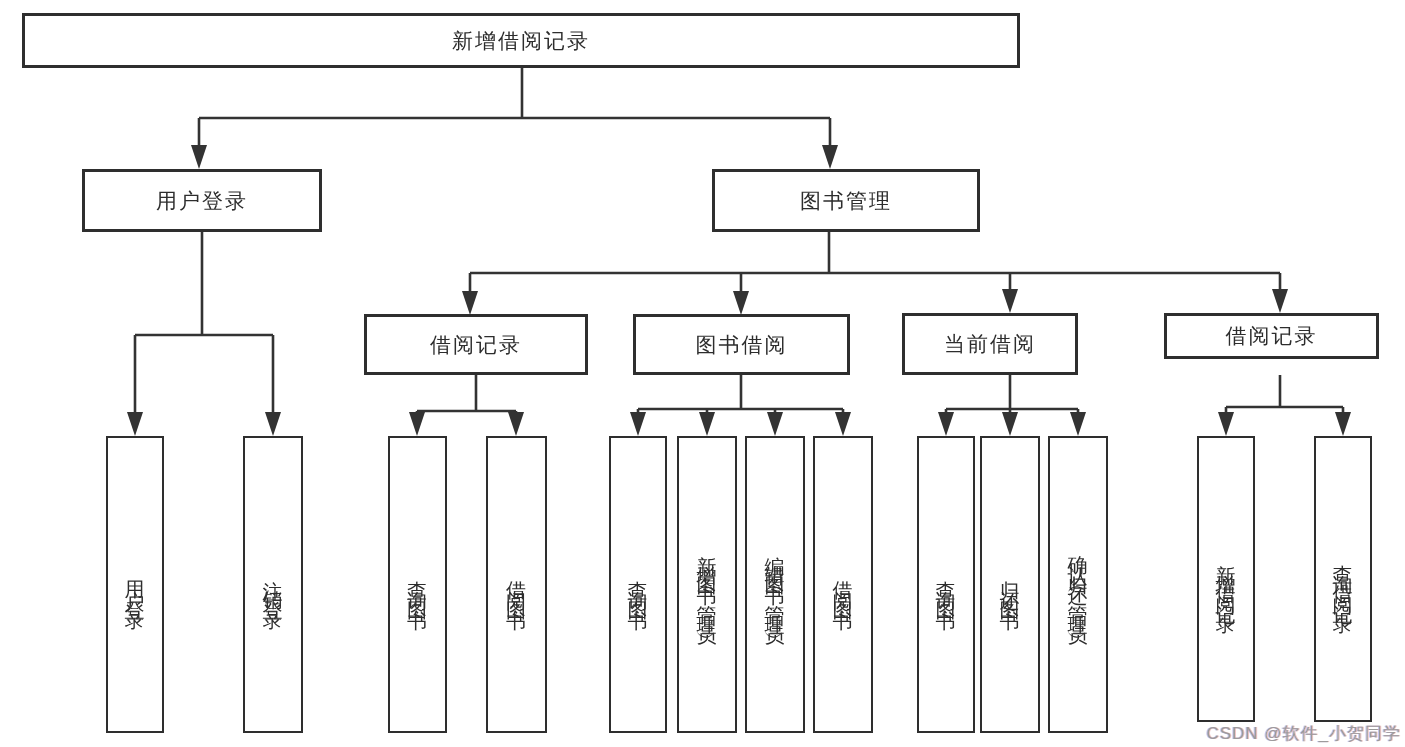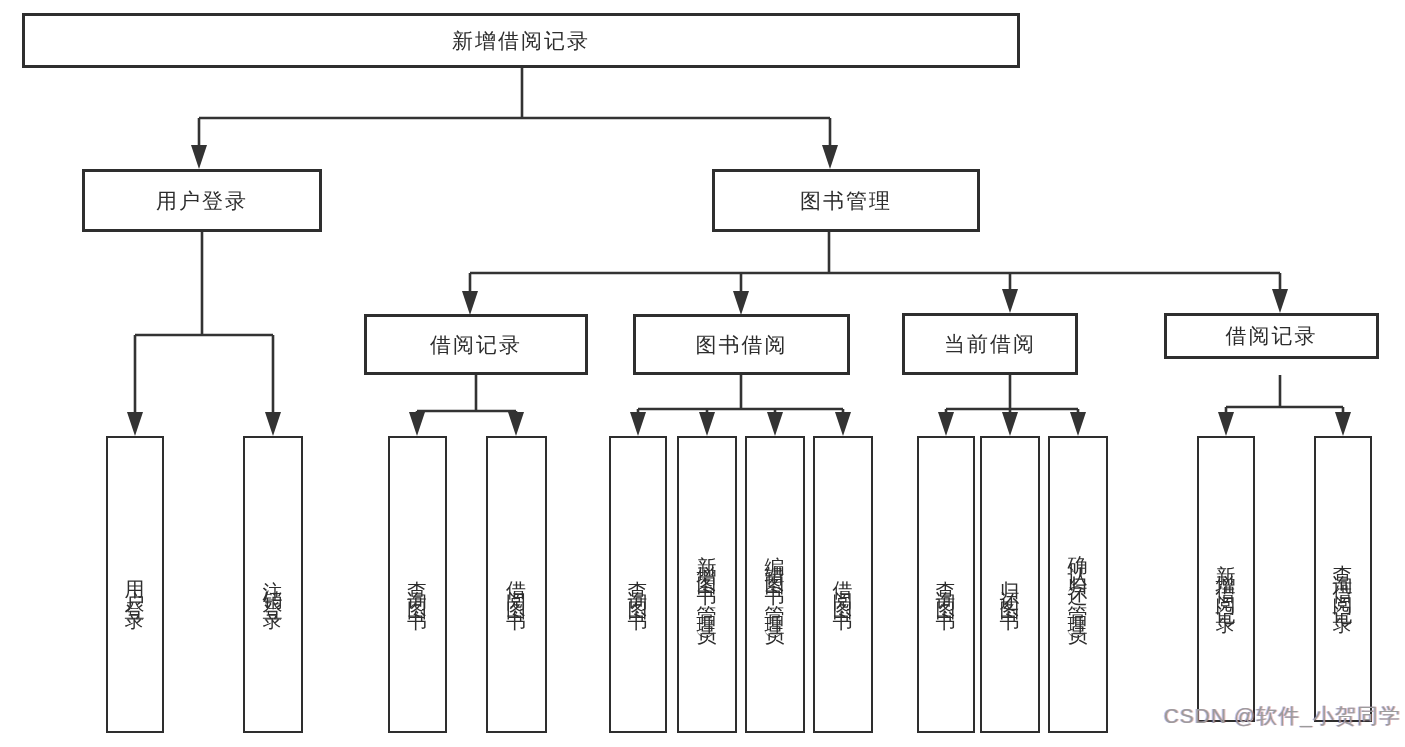--- a/index.html
+++ b/index.html
@@ -23,22 +23,22 @@
     border:3px solid var(--box-border);
     display:flex;align-items:center;justify-content:center;
     font-size:21px;letter-spacing:2px;white-space:nowrap;
   }
   .leaf{border-width:2.5px;}
   .leaf .vtext{
     writing-mode:vertical-rl;text-orientation:mixed;
     font-size:20px;letter-spacing:10px;line-height:1;
   }
   .watermark{
-    position:absolute;right:4px;bottom:17px;
-    font-size:21px;letter-spacing:1px;color:var(--watermark);
+    position:absolute;right:4px;bottom:2px;
+    font-size:17px;letter-spacing:1px;color:var(--watermark);
     text-shadow:1px 0 0 rgba(205,90,90,.35),-1px 0 0 rgba(90,90,205,.35);
   }
 </style>
 </head>
 <body>
 
 <div class="canvas">
 
   <svg class="connectors" viewBox="0 0 1405 747" xmlns="http://www.w3.org/2000/svg">
 

